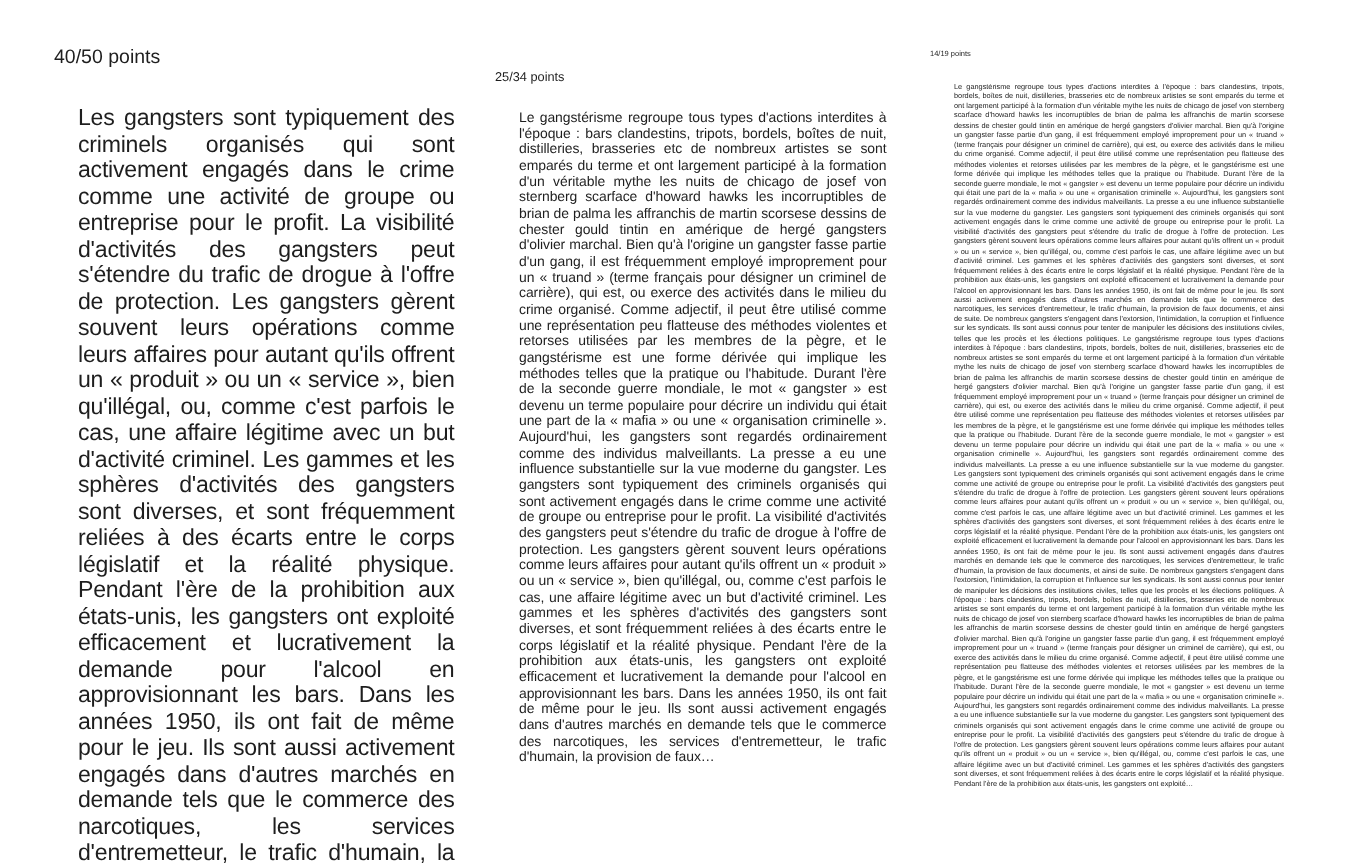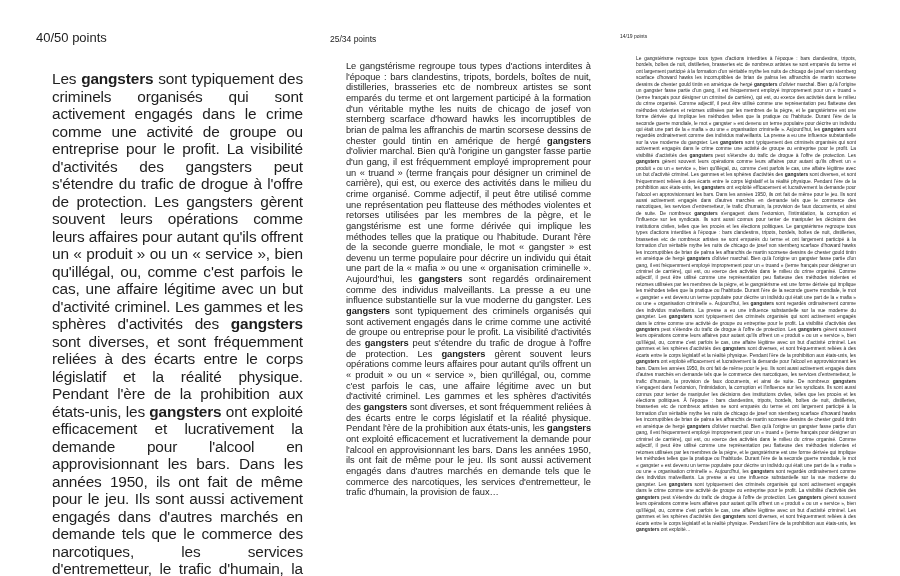--- a/index.html
+++ b/index.html
@@ -20,28 +20,28 @@
     font-weight: 400;
     margin: 0;
   }
   .col-body {
     margin: 16px;
     text-align: justify;
     text-justify: inter-word;
     hyphens: auto;
     -webkit-hyphens: auto;
   }
-  .col-body b { font-weight: 700; }
+  .col-body b { font-weight: 400; }
 
   .col-large  { left: 36px;  top: 30px; width: 283px; }
   .col-large  .col-header { font-size: 13px;  line-height: 16px; margin-bottom: 24px; }
   .col-large  .col-body   { font-size: 15.4px; line-height: 17.5px; letter-spacing: -0.15px; }
 
   .col-medium { left: 330px; top: 34px; width: 277px; }
-  .col-medium .col-header { font-size: 8.5px; line-height: 11px; margin-bottom: 13px; }
+  .col-medium .col-header { font-size: 8.5px; line-height: 11px; margin-bottom: 13px; margin-top: 12px; }
   .col-medium .col-body   { font-size: 9.3px; line-height: 10.65px; letter-spacing: -0.05px; }
 
   .col-small  { left: 620px; top: 33px; width: 252px; }
   .col-small  .col-header { font-size: 5px;   line-height: 7px;  margin-bottom: 13px; }
   .col-small  .col-body   { font-size: 4.9px; line-height: 6.45px; max-height: 497px; overflow: hidden; }
 </style>
 </head>
 <body style="background: rgb(255, 255, 255); color: rgb(30, 30, 30);">
 
 <div class="page">

